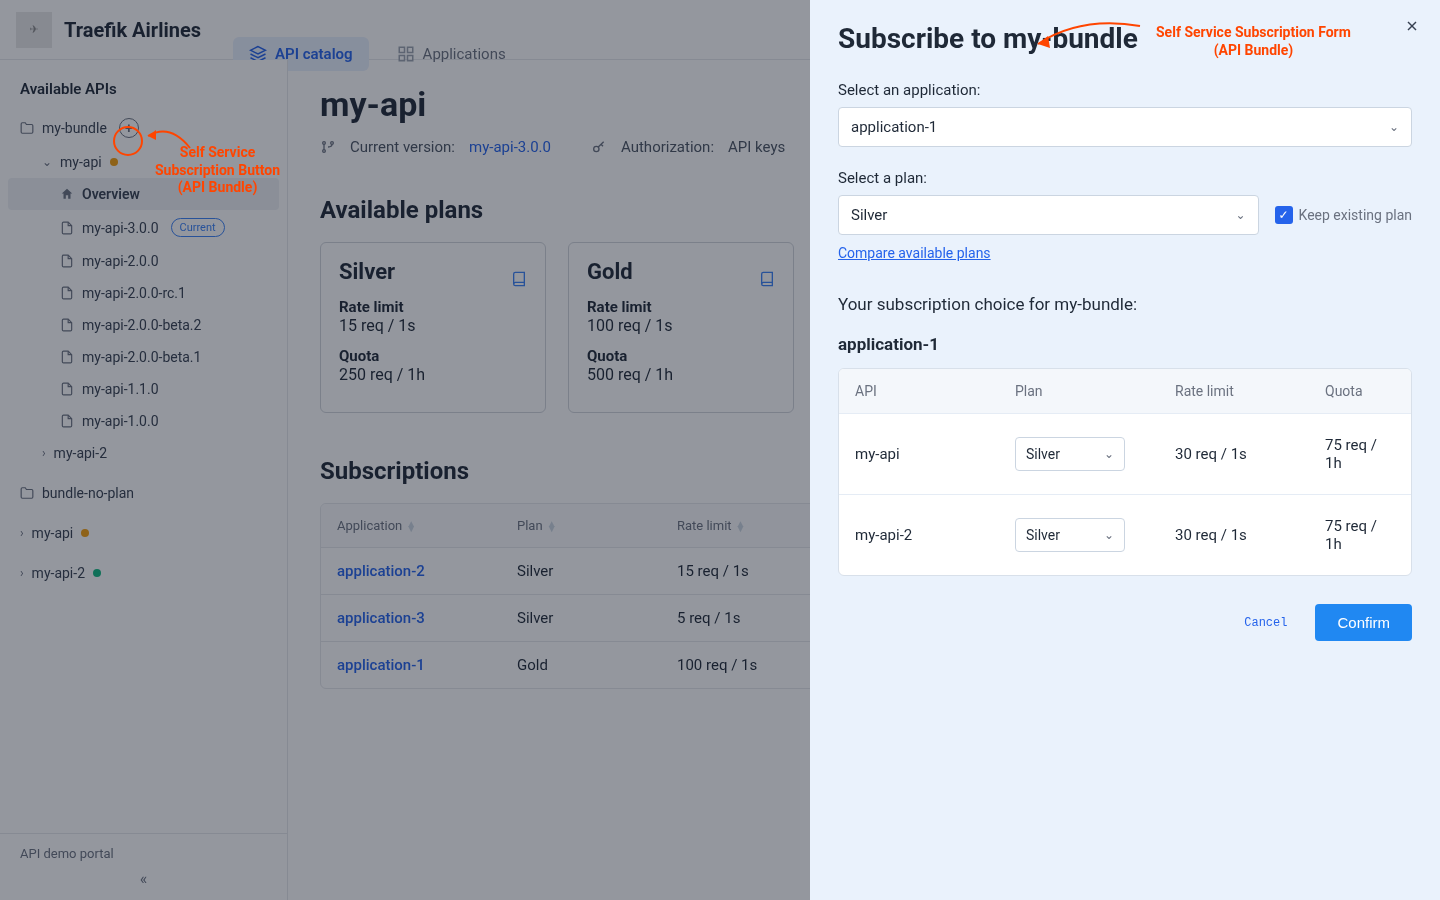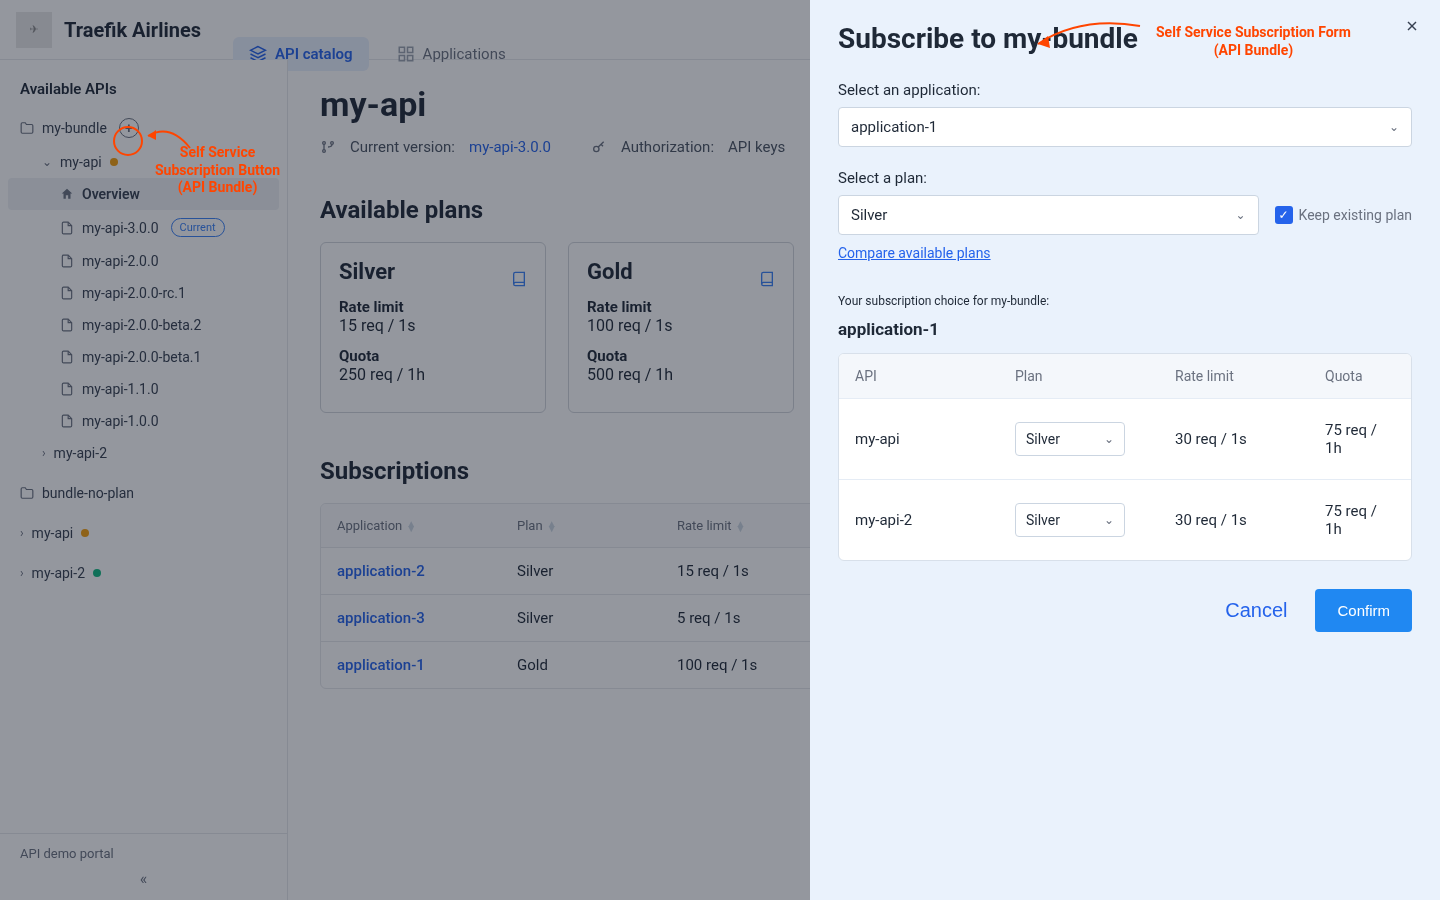--- a/index.html
+++ b/index.html
@@ -135,37 +135,37 @@
   .plan-row .select { flex: 1; max-width: 430px; }
   .chk {
     display: flex; align-items: center; gap: 6px; font-size: 14px; color: #6b7280;
   }
   .chk-box {
     width: 18px; height: 18px; background: #2563eb; border-radius: 3px;
     display: flex; align-items: center; justify-content: center; color: #fff;
     font-size: 12px;
   }
   .link { color: #2563eb; font-size: 14px; text-decoration: underline; cursor: pointer; }
-  .summary-text { font-size: 12px; margin-top: 10px; margin-bottom: 11px; }
+  .summary-text { font-size: 17px; margin-top: 10px; margin-bottom: 20px; }
   .summary-app { font-size: 17px; font-weight: 700; margin-bottom: 14px; }
   
   .choice-table {
     border: 1px solid #d8e0ea; border-radius: 6px; background: #fff; overflow: hidden;
   }
   .choice-table .thead, .choice-table .trow {
     display: grid; grid-template-columns: 160px 160px 150px 1fr;
     padding: 14px 16px; align-items: center;
   }
   .choice-table .thead { background: #f4f7fb; color: #6b7280; font-size: 14px; }
   .choice-table .trow { border-top: 1px solid #e5ecf5; font-size: 15px; padding-top: 22px; padding-bottom: 22px; }
   
   .drawer-actions {
     margin-top: 28px; display: flex; justify-content: flex-end; gap: 16px;
   }
-  .btn-link { color: #2563eb; background: none; border: none; font-size: 20px; cursor: pointer; padding: 10px 12px; }
+  .btn-link { color: #2563eb; background: none; border: none; font-size: 12px; cursor: pointer; padding: 10px 12px; font-family: Liberation Mono, monospace; }
   .btn-primary {
     background: #2088f2; color: #fff; border: none; padding: 10px 22px;
     font-size: 15px; border-radius: 4px; cursor: pointer; font-weight: 500;
   }
   
   
   .annot {
     position: absolute; color: #ff4500; font-weight: 700; font-size: 14px;
     pointer-events: none; text-align: center; line-height: 1.25;
   }

